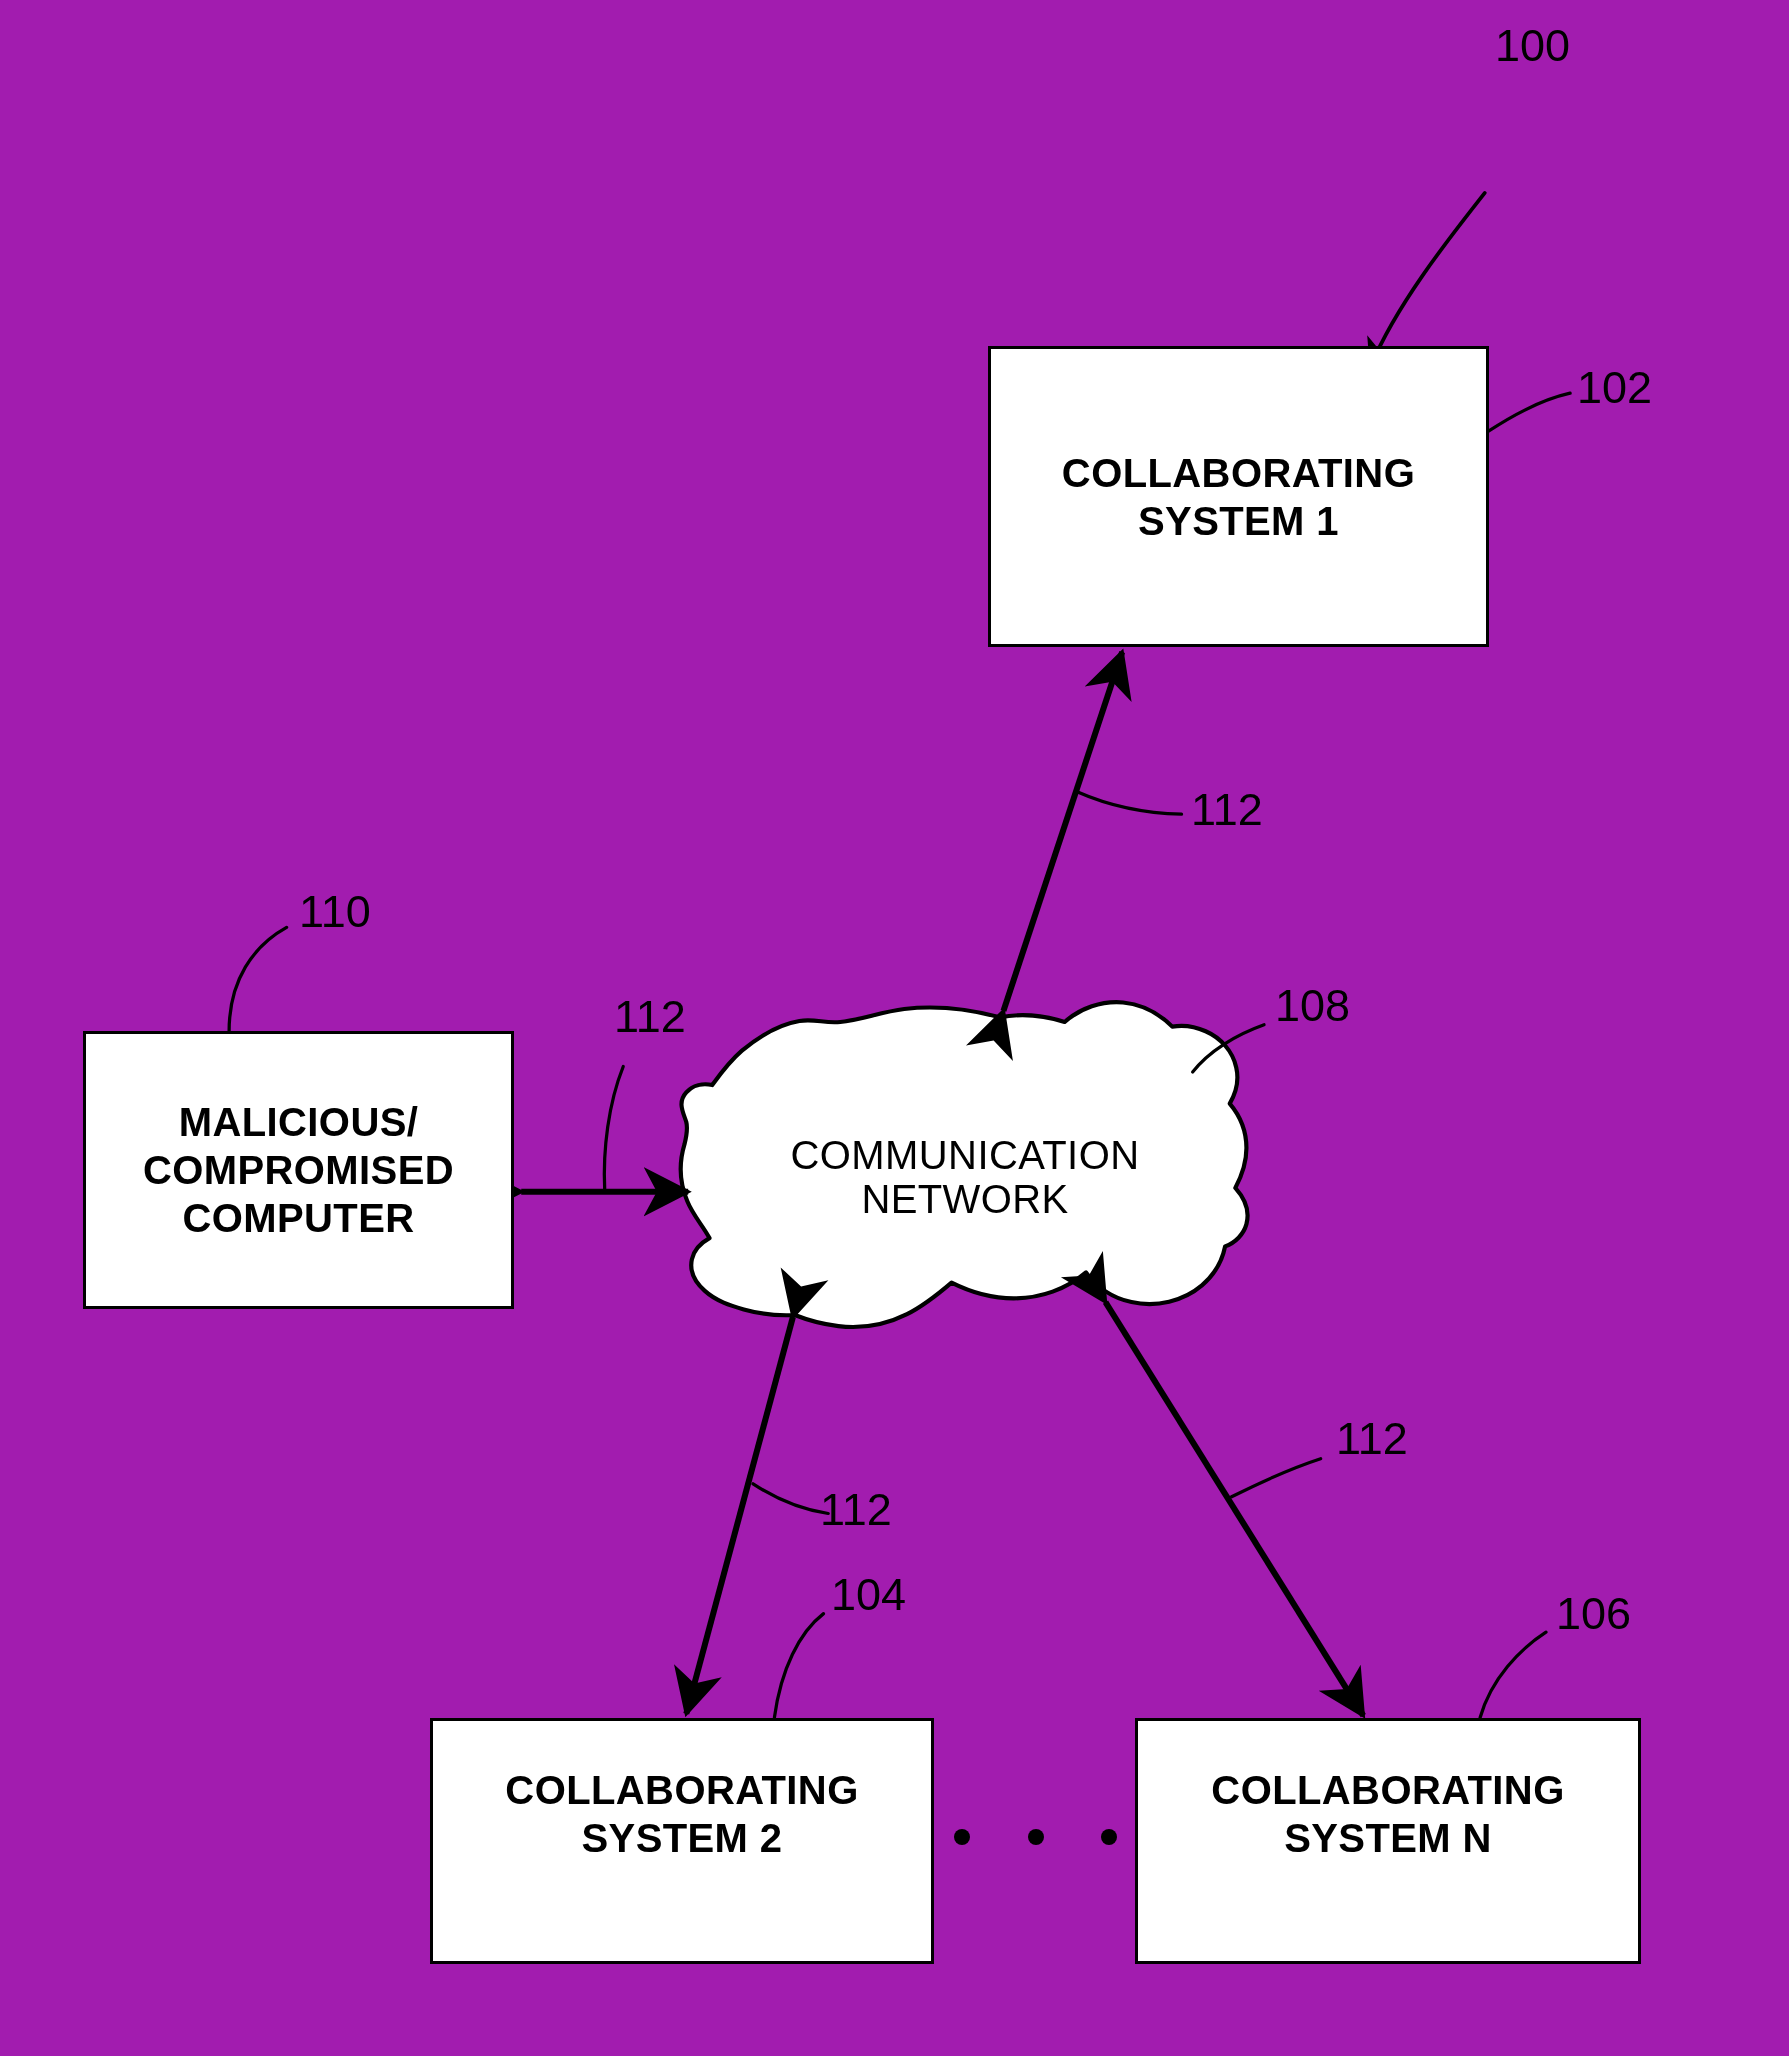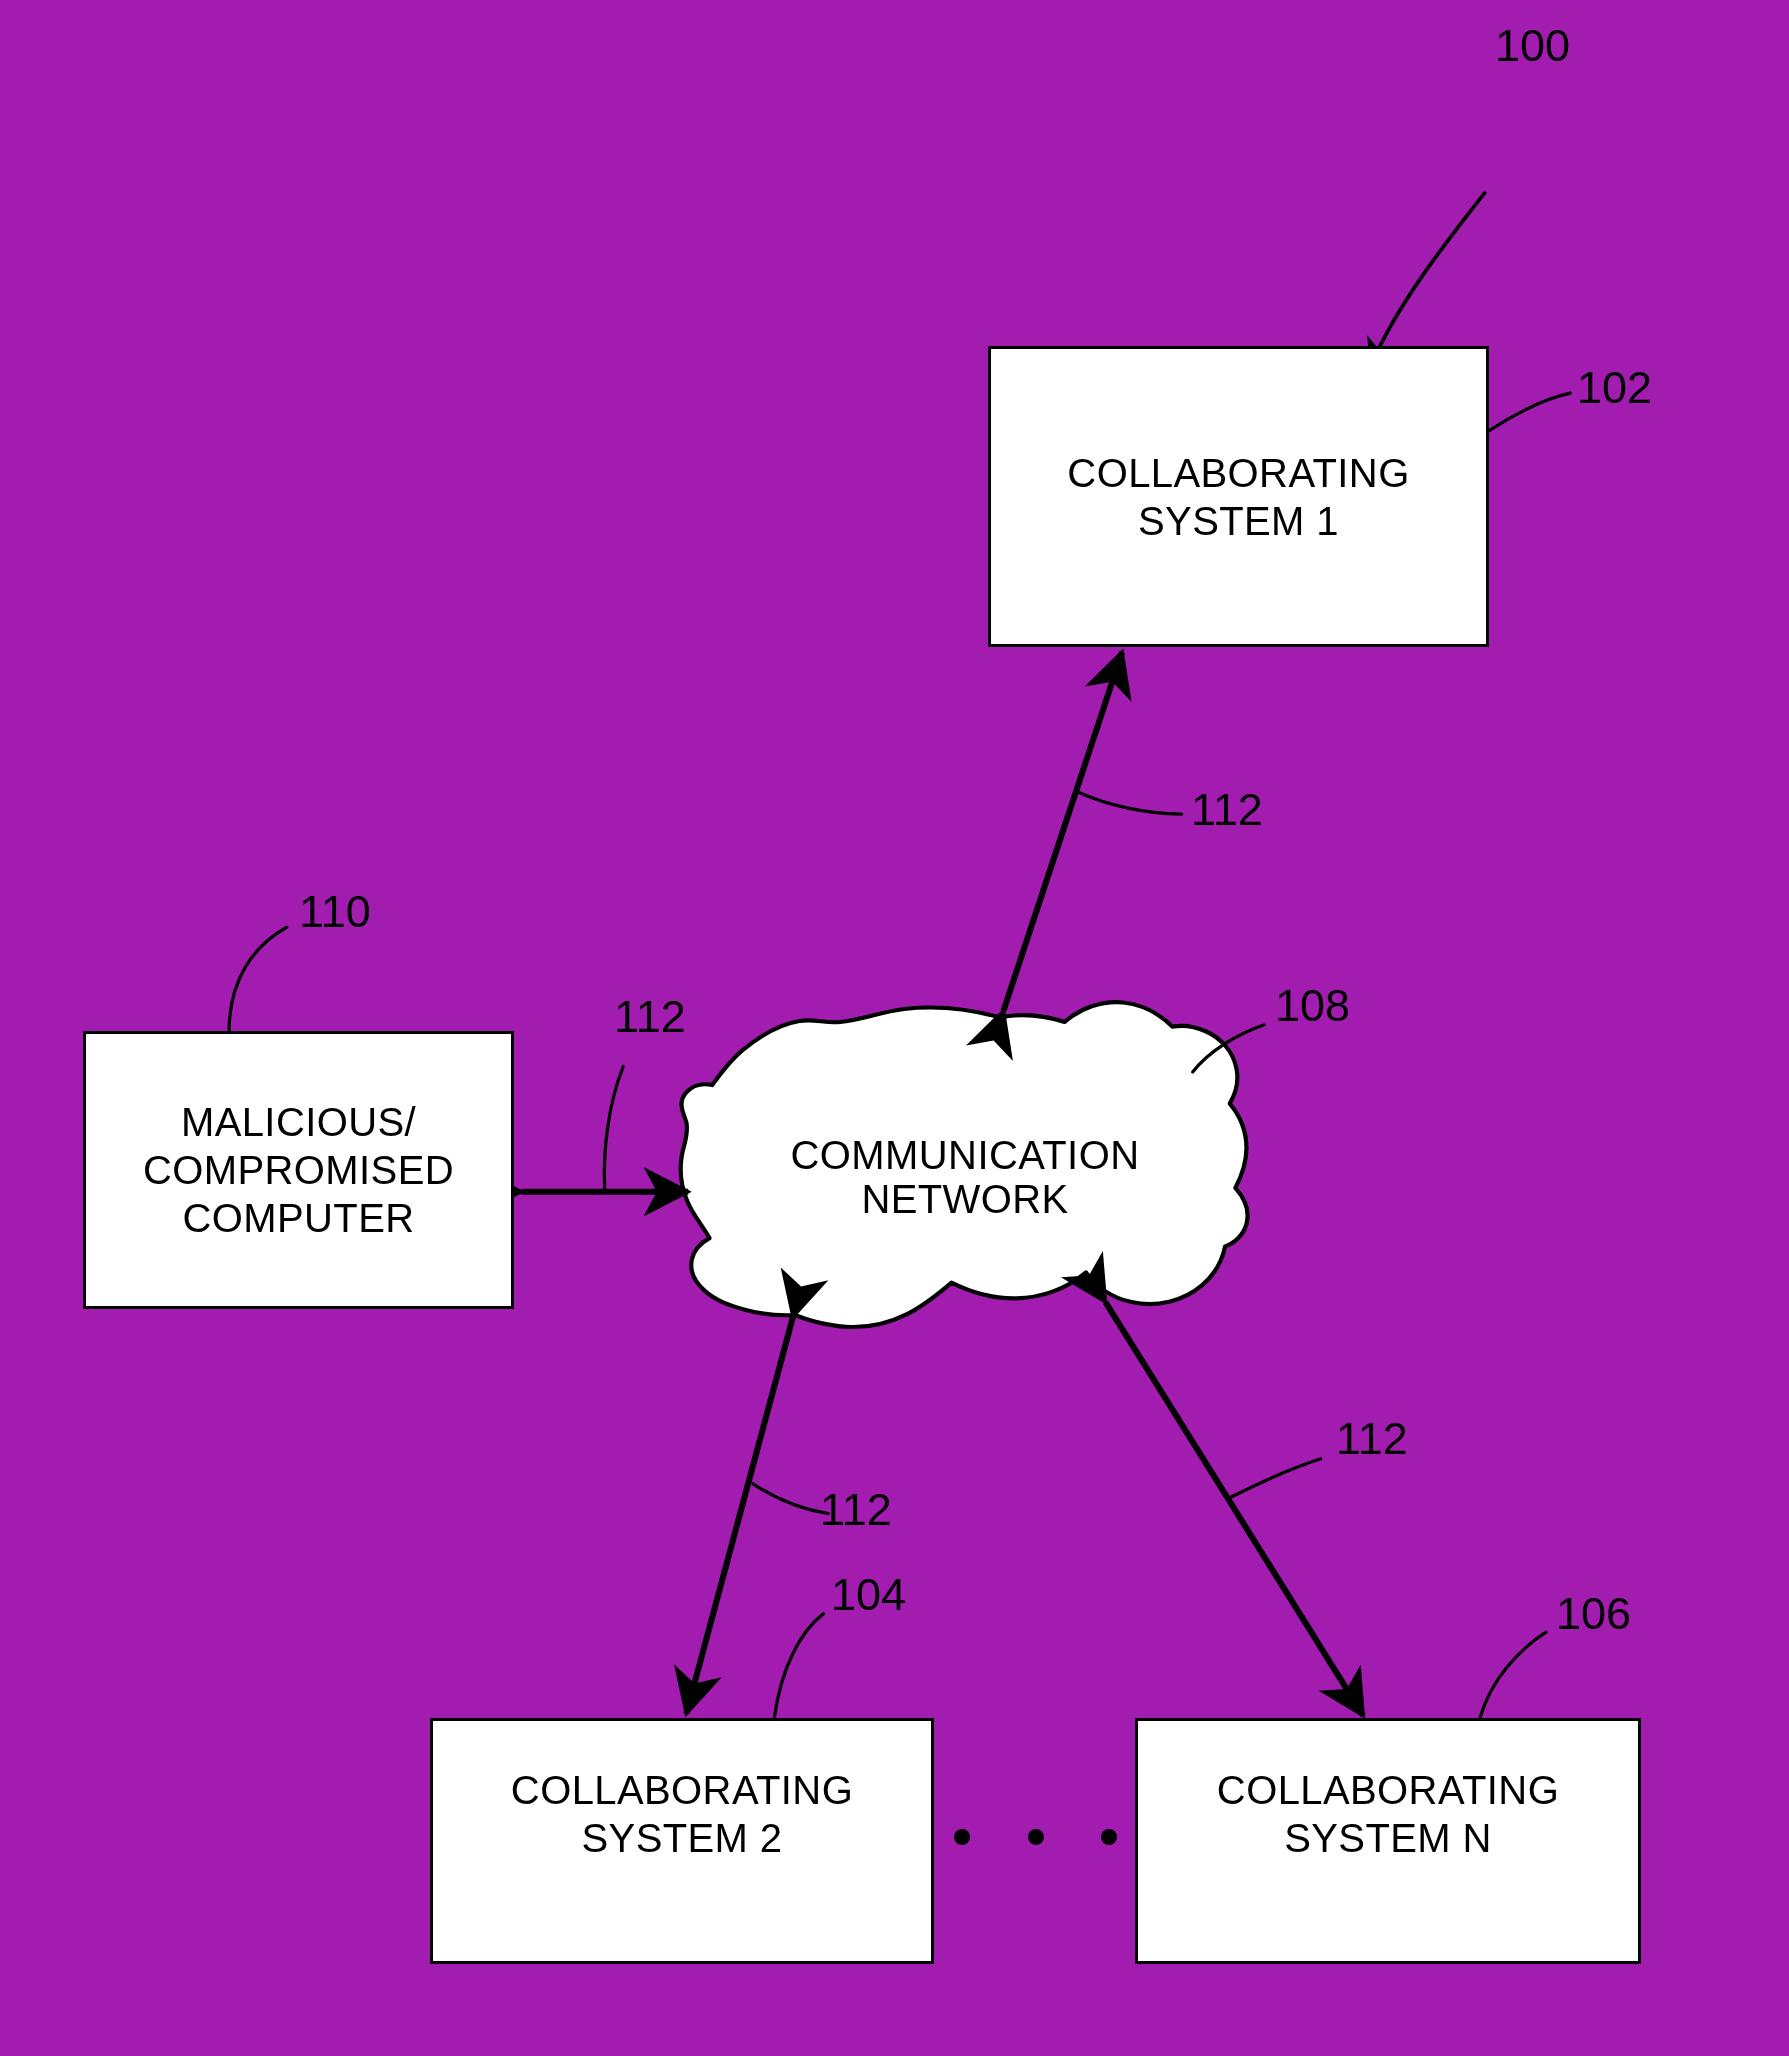--- a/index.html
+++ b/index.html
@@ -35,21 +35,21 @@
     z-index: 3;
   }
   .node-label {
     font-family: "Liberation Sans", sans-serif;
     font-size: 40px;
     line-height: 48px;
     letter-spacing: 0.4px;
     color: #000000;
     text-align: center;
     white-space: pre-line;
-    font-weight: 400;
+    font-weight: 700;
   }
   #box-system-1 {
     left: 988px;
     top: 346px;
     width: 501px;
     height: 301px;
     justify-content: center;
   }
   #box-malicious {
     left: 83px;

